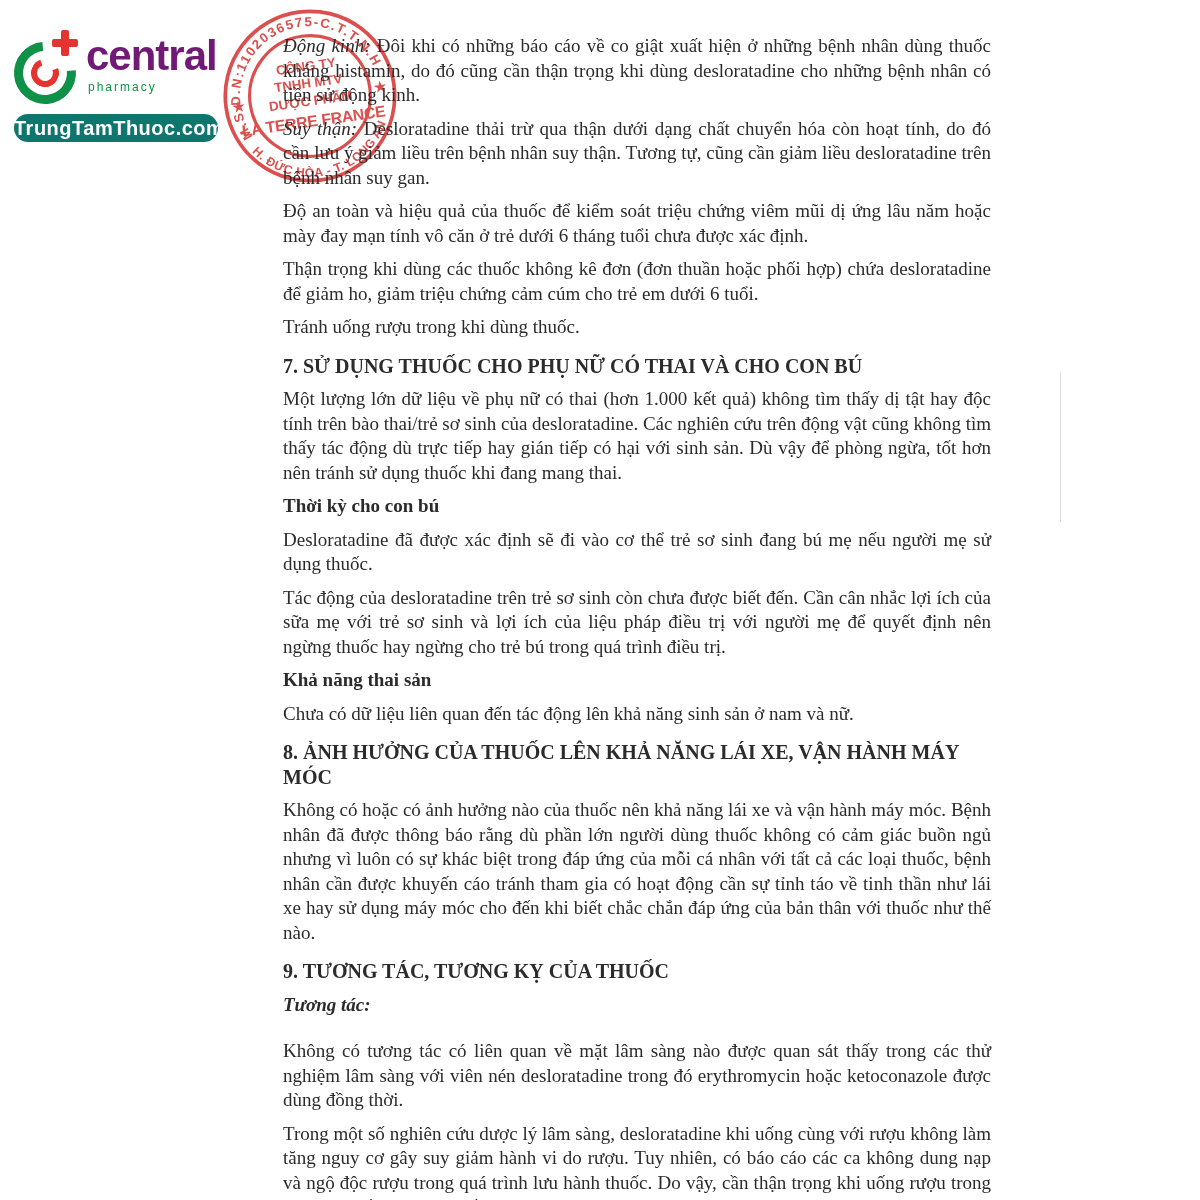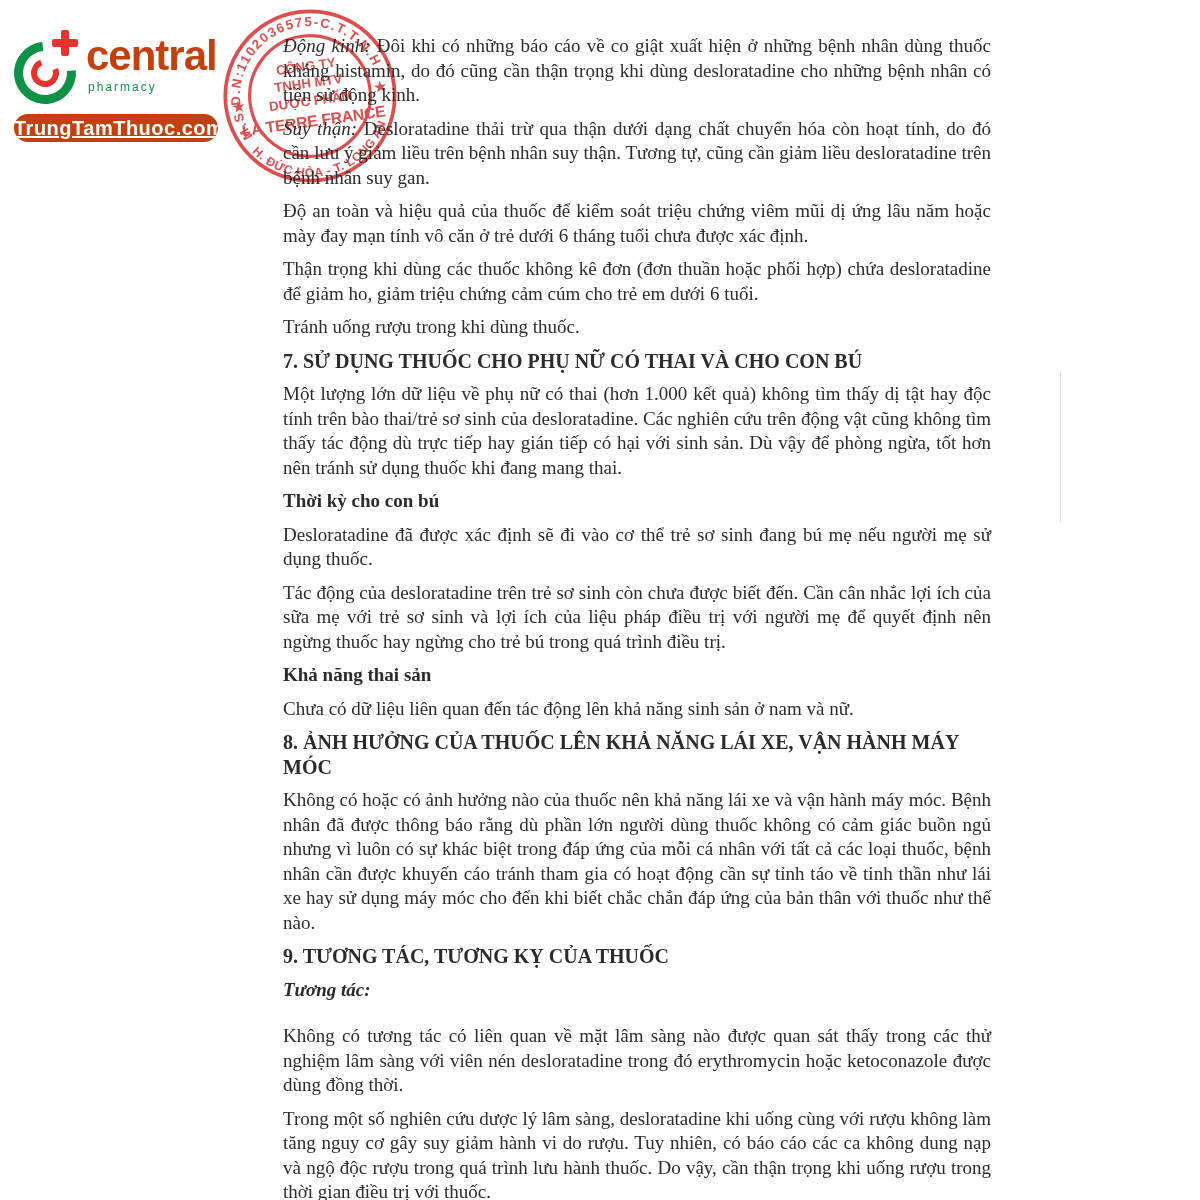--- a/index.html
+++ b/index.html
@@ -16,41 +16,41 @@
     border:9px solid #0f9147;border-top-color:transparent;transform:rotate(40deg);
   }
   .c-inner{
     position:absolute;left:17px;top:29px;width:16px;height:16px;border-radius:50%;
     border:6px solid #e5332f;border-top-color:transparent;transform:rotate(25deg);
   }
   .plus{position:absolute;right:2px;top:0;width:26px;height:26px;}
   .plus::before{content:"";position:absolute;left:9px;top:0;width:8px;height:26px;background:#e5332f;border-radius:2px;}
   .plus::after{content:"";position:absolute;left:0;top:9px;width:26px;height:8px;background:#e5332f;border-radius:2px;}
   .logo-text{padding-left:6px;padding-top:6px;font-family:"Liberation Sans",sans-serif;}
-  .brand{font-size:42px;line-height:40px;font-weight:bold;color:#c2410c;letter-spacing:-1px;}
+  .brand{font-size:42px;line-height:40px;font-weight:bold;color:#701a75;letter-spacing:-1px;}
   .brand-sub{font-size:12px;line-height:22px;color:#0f9147;letter-spacing:2px;padding-left:2px;}
   .logo-site{
-    margin-top:6px;width:204px;height:28px;line-height:28px;background:#c2410c;border-radius:15px;
-    color:#ffffff;text-align:center;font-family:"Liberation Sans",sans-serif;font-size:20px;font-weight:bold;letter-spacing:.5px;text-decoration:underline;
+    margin-top:6px;width:204px;height:28px;line-height:28px;background:#0f766e;border-radius:15px;
+    color:#ffffff;text-align:center;font-family:"Liberation Sans",sans-serif;font-size:20px;font-weight:bold;letter-spacing:.5px;
   }
   
   .stamp{
     position:absolute;left:220px;top:2px;width:180px;height:188px;
     transform:rotate(-8deg);mix-blend-mode:multiply;opacity:.92;
   }
   .stamp text{fill:#d8403f;font-family:"Liberation Sans",sans-serif;font-weight:bold;}
   .stamp .ring-t{font-size:12.5px;letter-spacing:1.5px;}
   .stamp .ring-b{font-size:11.5px;letter-spacing:.5px;}
   .stamp .c1{font-size:12.5px;}
   .stamp .c4{font-size:15px;letter-spacing:-.3px;}
   .stamp .star{font-size:13px;}
   
   .doc{position:absolute;left:283px;top:34px;width:708px;font-size:19px;line-height:24.5px;}
   .p{margin:0 0 9px;text-align:justify;}
-  .h1{font-weight:bold;font-size:20px;margin:4px 0 9px;}
+  .h1{font-weight:bold;font-size:20px;margin:14px 0 9px;}
   .h2{font-weight:bold;margin:2px 0 9px;}
   .h2i{font-weight:bold;font-style:italic;margin:3px 0 22px;}
   .lead{font-style:italic;}
   .artifact{position:absolute;left:1060px;top:372px;width:1px;height:150px;background:#dcdcdc;}
 </style>
 </head>
 <body>
 
 <div class="logo">
   <div class="logo-row">

